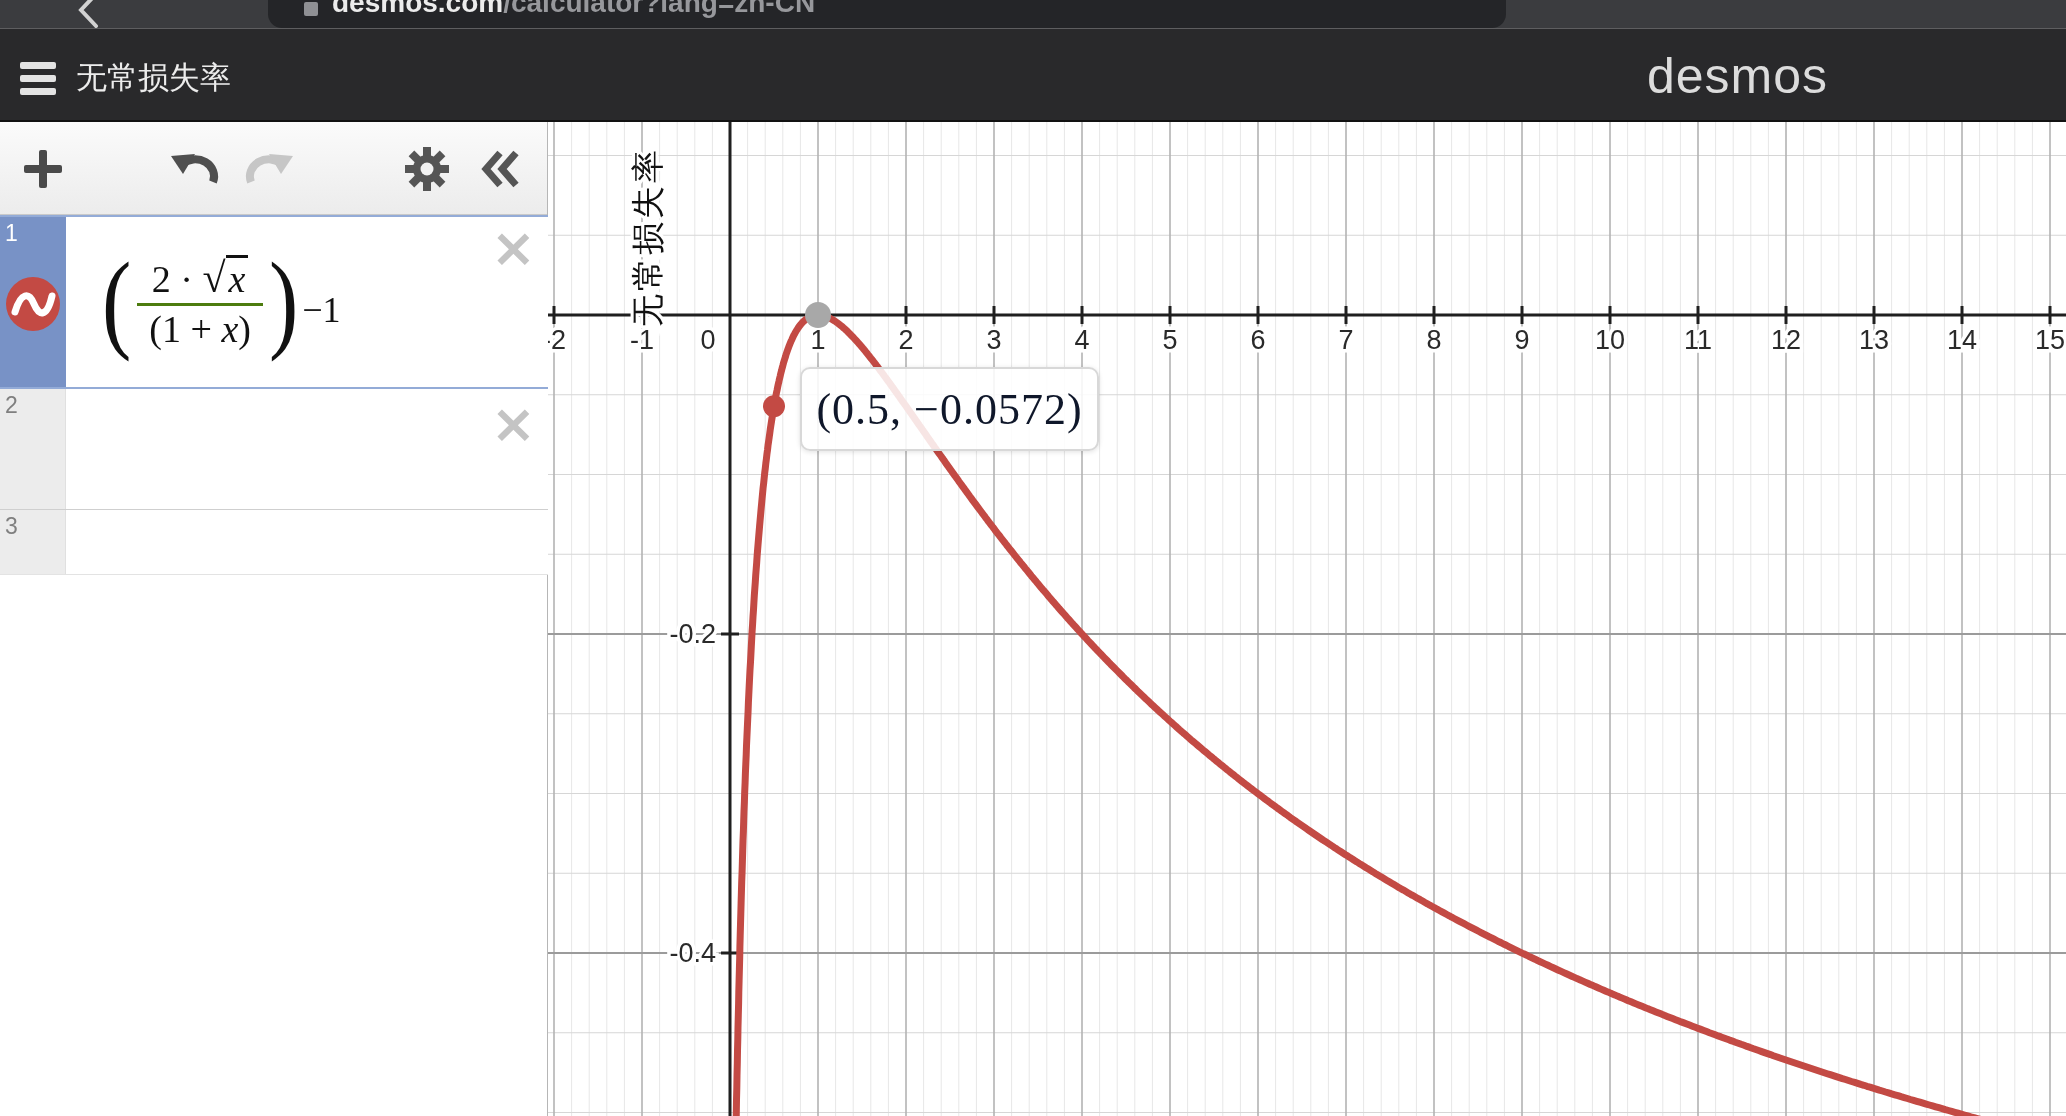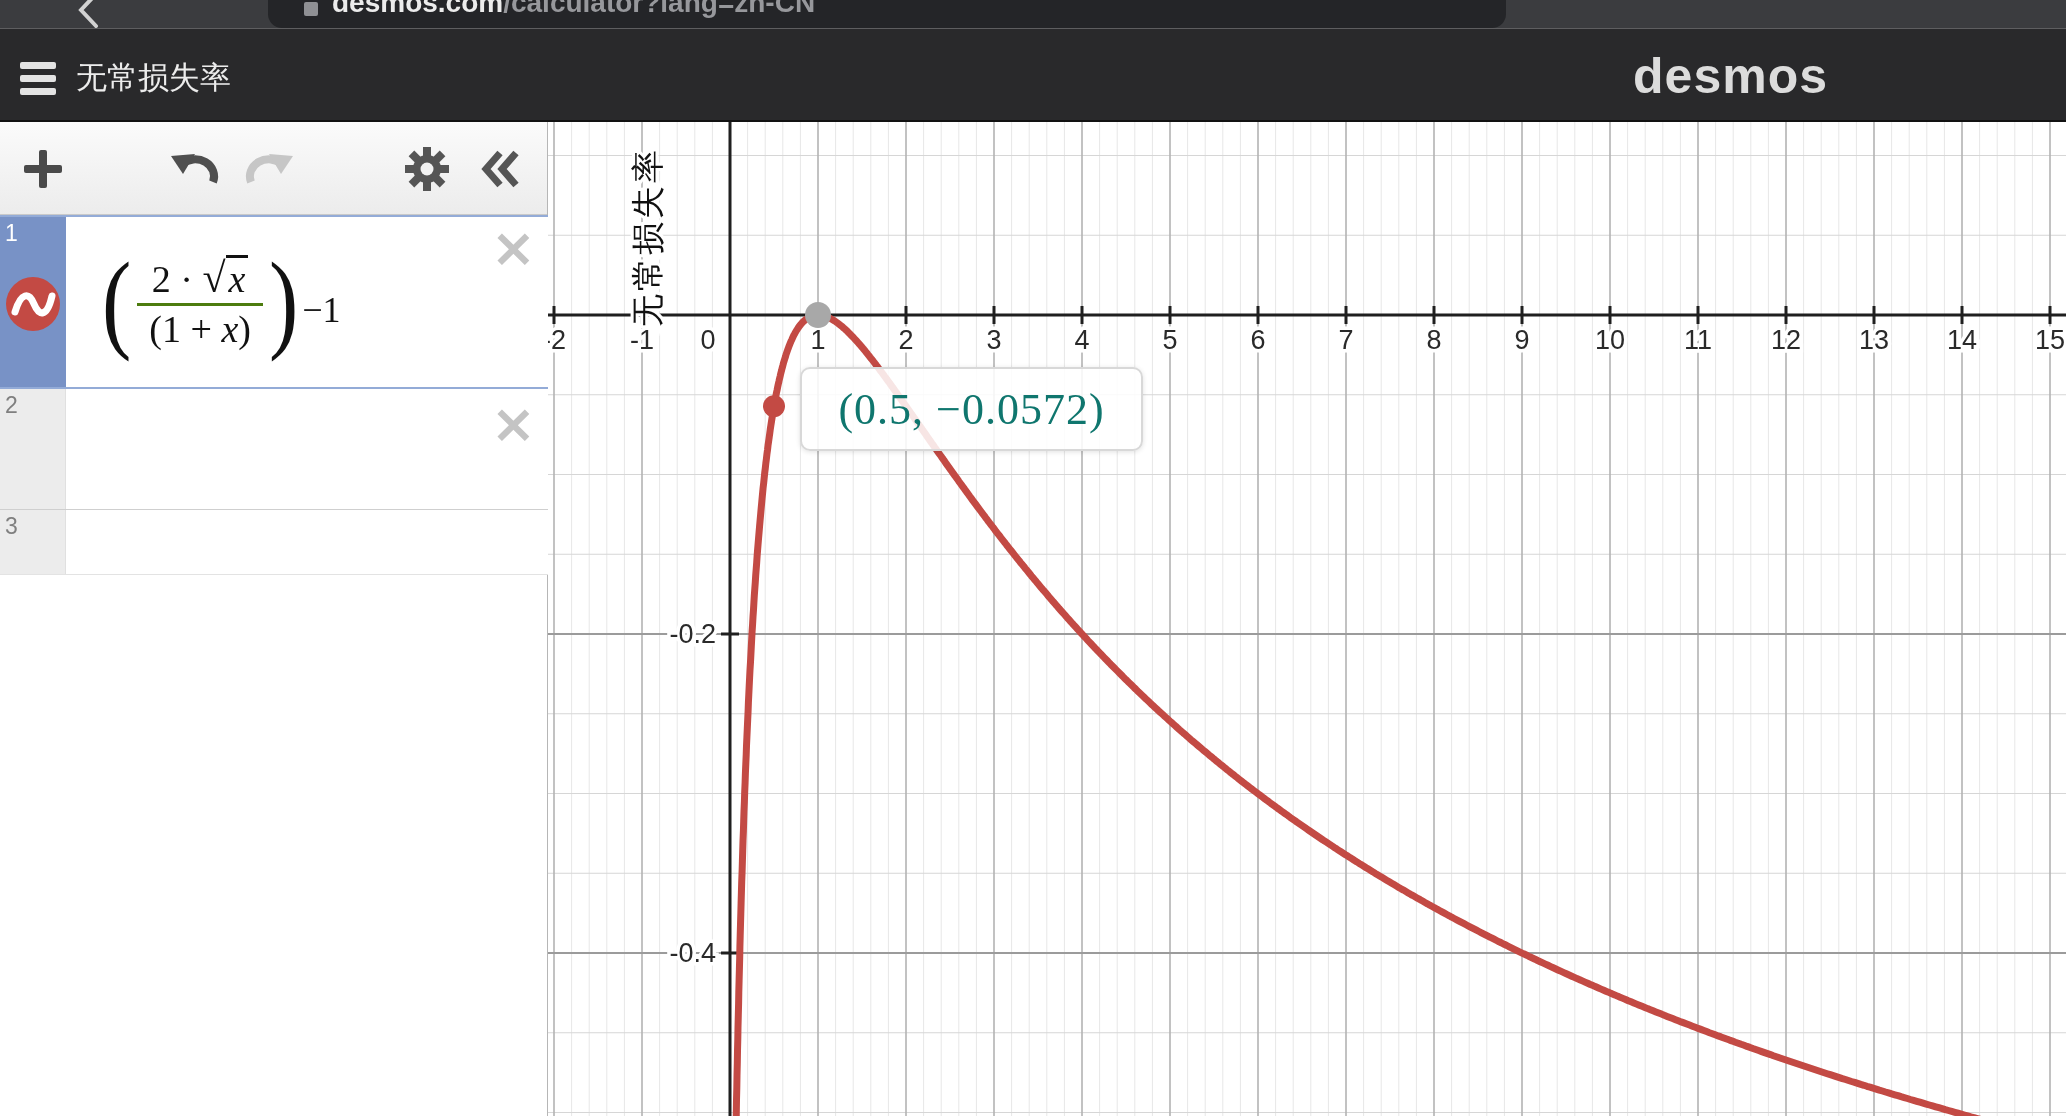--- a/index.html
+++ b/index.html
@@ -19,21 +19,21 @@
   .url span { color:#97989c; font-weight:700; }
 
   
   .app-header { position:absolute; left:0; top:28px; width:2066px; height:94px;
                 background:#29292b; border-top:1px solid #5e5e60;
                 border-bottom:2px solid #121212; z-index:29; }
   .hamburger { position:absolute; left:20px; top:33px; width:36px; height:33px;
                display:flex; flex-direction:column; justify-content:space-between; cursor:pointer; }
   .hamburger i { display:block; height:7px; background:#e3e3e3; border-radius:2px; }
   .graph-title { position:absolute; left:76px; top:28px; font-size:31px; color:#ececec; }
-  .brand { position:absolute; right:238px; top:18px; font-size:50px; font-weight:700;
+  .brand { position:absolute; right:238px; top:18px; font-size:50px; font-weight:400;
            letter-spacing:1px; color:#dcdcdc; }
 
   
   .panel { position:absolute; left:0; top:122px; width:548px; height:994px;
            background:#fff; border-right:1px solid #b6b6b6; z-index:20; }
   .exp-toolbar { position:absolute; left:0; top:0; width:100%; height:93px;
                  background:linear-gradient(#fbfbfb,#ececec); border-bottom:1px solid #c9c9c9; }
   .tbtn { position:absolute; top:0; width:70px; height:93px; display:flex;
           align-items:center; justify-content:center; cursor:pointer; }
 
@@ -63,25 +63,25 @@
   .den { border-top:3px solid #4d7c0f; }
   .mvar { font-style:italic; }
   .radsign { font-size:42px; }
   .radicand { border-top:3px solid #111; font-style:italic; padding:0 3px; }
   .suffix { font-size:36px; margin-top:16px; margin-left:2px; }
 
   
   .graph { position:absolute; left:548px; top:122px; width:1518px; height:994px;
            background:#fff; z-index:10; }
   .graph svg { position:absolute; left:0; top:0; }
-  .tooltip { position:absolute; left:252px; top:245px; width:343px; height:84px;
+  .tooltip { position:absolute; left:252px; top:245px; width:299px; height:84px;
              background:rgba(255,255,255,0.86); border:2px solid #d8d8d8; border-radius:10px;
              box-shadow:0 1px 5px rgba(0,0,0,0.12);
              display:flex; align-items:center; justify-content:center;
-             font-family:"Liberation Serif", serif; font-size:44px; color:#0f766e;
+             font-family:"Liberation Serif", serif; font-size:44px; color:#0f172a;
              letter-spacing:1px; }
 </style>
 </head>
 <body>
 
 <div class="browser-bar">
   <svg class="bicon" style="left:72px;top:-10px" width="34" height="40">
     <path d="M24 4 L9 20 L24 36" stroke="#d2d2d2" stroke-width="4" fill="none" stroke-linecap="round"></path>
   </svg>
   <svg class="bicon" style="left:280px;top:-10px" width="34" height="40">

